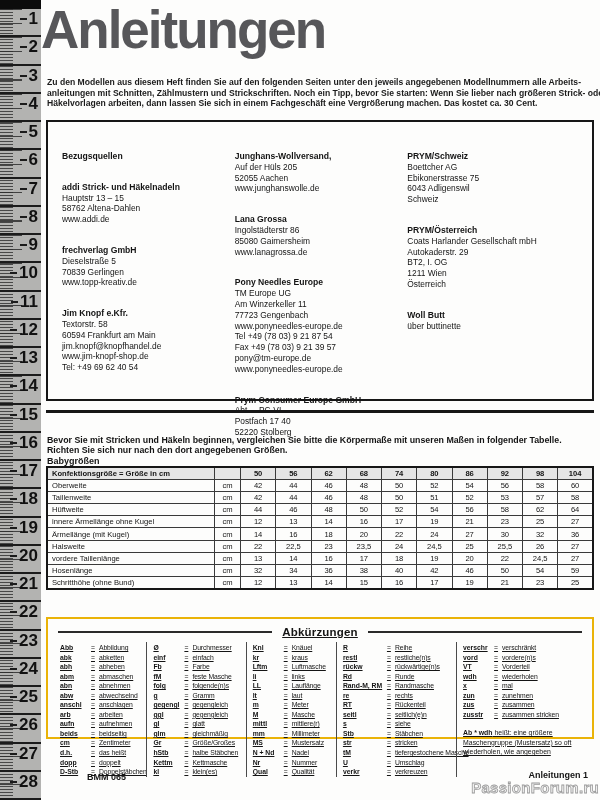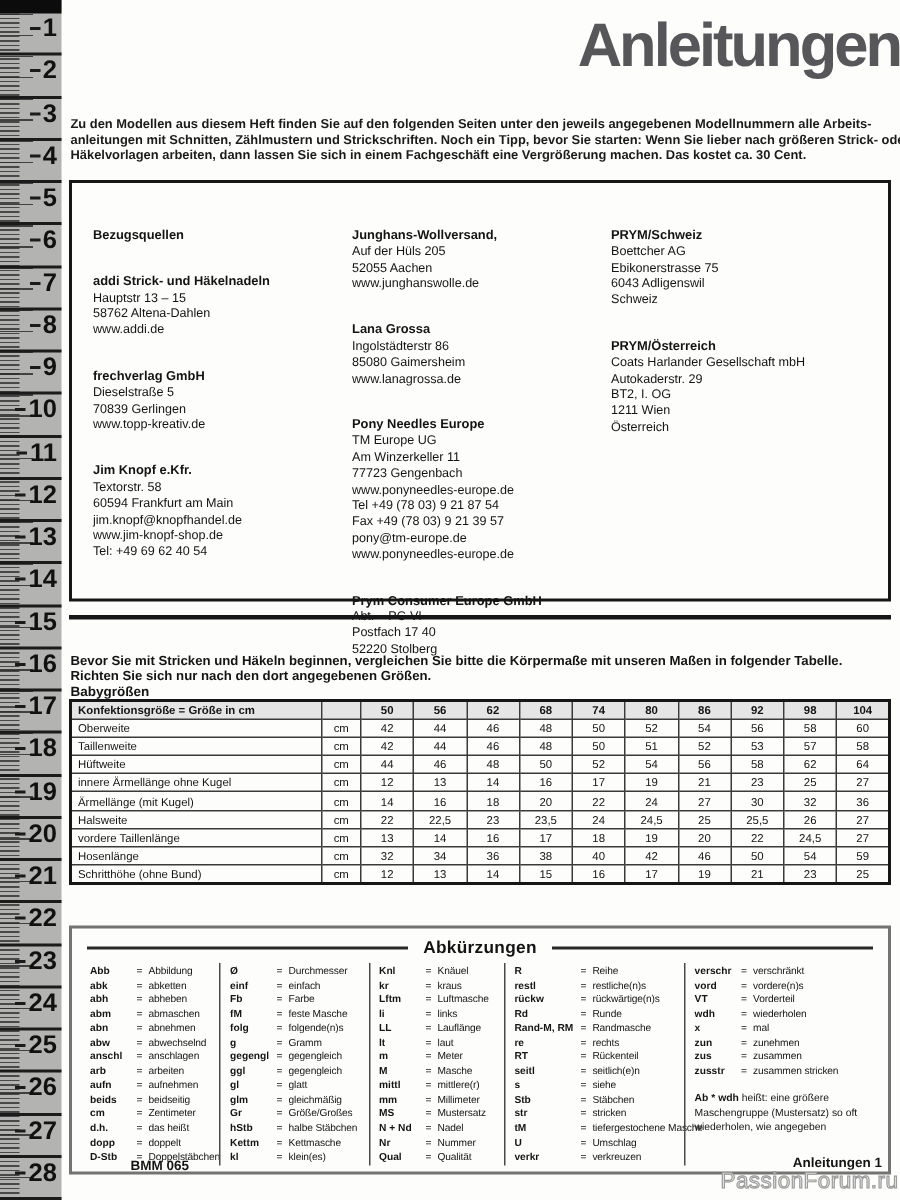--- a/index.html
+++ b/index.html
@@ -12,22 +12,22 @@
        background:repeating-linear-gradient(to bottom,rgba(45,45,45,.8) 0 1px,rgba(0,0,0,0) 1px 3px);}
   .ruler-ticks2{position:absolute;left:0;top:9px;bottom:0;width:22px;
        background:repeating-linear-gradient(to bottom,rgba(45,45,45,.85) 0 1px,rgba(0,0,0,0) 1px 14.1px);}
   .ruler-cells{position:absolute;left:0;top:9px;width:41px;}
   .ruler-cell{height:28.25px;box-sizing:border-box;border-bottom:2px solid #1b1b1b;
        display:flex;align-items:flex-start;justify-content:flex-end;padding:1px 3px 0 0;
        font-weight:bold;font-size:17px;line-height:18px;color:#111;}
   .ruler-cell::before{content:"";width:7px;height:2px;background:#1b1b1b;margin:8px 2px 0 0;}
   
   .page{position:absolute;left:41px;top:0;width:559px;height:800px;}
-  .title{position:absolute;top:0px;left:0;width:100%;text-align:right;
-       font-size:41px;font-weight:bold;letter-spacing:-2px;color:#57575a;line-height:60px;}
+  .title{position:absolute;top:0px;left:0;width:100%;text-align:left;
+       font-size:53px;font-weight:bold;letter-spacing:-2px;color:#57575a;line-height:60px;}
   .intro{position:absolute;top:77px;left:6px;width:548px;font-size:8.6px;line-height:10.6px;
        font-weight:bold;color:#1b1b1b;}
   .intro div{white-space:nowrap;}
   
   .src-box{position:absolute;top:120px;left:5px;width:548px;height:281px;border:2px solid #161616;
        box-sizing:border-box;display:flex;padding:9px 12px 0 14px;}
   .src-col{width:33.4%;box-sizing:border-box;padding-right:8px;}
   .addr-block{margin-bottom:10px;margin-top:20px;}
   .addr-name{font-weight:bold;font-size:8.6px;line-height:10.8px;}
   .addr-line{font-size:8.4px;line-height:10.8px;}
@@ -39,39 +39,39 @@
   .section-title{position:absolute;top:456px;left:6px;font-size:9px;font-weight:bold;}
   
   .size-table{position:absolute;top:466px;left:5px;width:548px;border-collapse:collapse;
        border:2px solid #161616;table-layout:fixed;}
   .size-table th,.size-table td{border:1px solid #3a3a3a;font-size:7.6px;height:11.1px;
        padding:0;text-align:center;font-weight:normal;overflow:hidden;white-space:nowrap;}
   .size-table thead th{background:#e5e5e5;font-weight:bold;}
   .size-table .lbl{width:162px;text-align:left;padding-left:4px;}
   .size-table .unit{width:25px;}
   
-  .abbr-box{position:absolute;top:617px;left:5px;width:548px;height:166px;border:2px solid #737373;
-       box-sizing:border-box;}
+  .abbr-box{position:absolute;top:617px;left:5px;width:548px;height:122px;border:2px solid #eab308;
+       box-sizing:border-box;text-decoration:underline;}
   .abbr-title-row{display:flex;align-items:center;margin:7px 10px 4px 10px;}
   .abbr-title-row .tline{flex:1;height:1.6px;background:#2a2a2a;}
   .abbr-title{font-size:11.5px;font-weight:bold;padding:0 10px;letter-spacing:.2px;}
   .abbr-cols{display:flex;margin:1px 4px 0 6px;}
   .abbr-col{box-sizing:border-box;padding:1px 3px 0 6px;}
   .abbr-col + .abbr-col{border-left:1px solid #4a4a4a;}
   .c1{width:17.3%;}.c2{width:18.6%;}.c3{width:16.9%;}.c4{width:22.5%;}.c5{width:24.7%;}
   .ab-row{display:flex;font-size:6.8px;line-height:9.55px;white-space:nowrap;}
   .ab{font-weight:bold;width:31px;flex:none;overflow:visible;}
   .c4 .ab{width:44px;}
   .eq{width:8px;flex:none;}
   .av{overflow:visible;letter-spacing:-.1px;}
   .ab-note{margin-top:9px;font-size:6.9px;line-height:9.3px;padding-right:4px;}
   
   .footer-left{position:absolute;top:772px;left:6px;font-size:9px;font-weight:bold;margin-left:40px;}
   .footer-right{position:absolute;top:770px;right:12px;font-size:9px;font-weight:bold;}
-  .watermark{position:absolute;top:779px;right:1px;font-size:15px;font-weight:normal;
+  .watermark{position:absolute;top:779px;right:1px;font-size:15px;font-weight:bold;
        color:rgba(235,235,235,.85);-webkit-text-stroke:.8px #9b9b9b;letter-spacing:.3px;}
 </style>
 </head>
 <body>
 
 <div class="ruler">
   <div class="ruler-ticks"></div>
   <div class="ruler-ticks2"></div>
   <div class="ruler-cells">
       <div class="ruler-cell">1</div>
@@ -180,20 +180,24 @@
           <div class="addr-line">Schweiz</div>
         </div>
         <div class="addr-block">
           <div class="addr-name">PRYM/Österreich</div>
           <div class="addr-line">Coats Harlander Gesellschaft mbH</div>
           <div class="addr-line">Autokaderstr. 29</div>
           <div class="addr-line">BT2, I. OG</div>
           <div class="addr-line">1211 Wien</div>
           <div class="addr-line">Österreich</div>
         </div>
+        <div class="addr-block">
+          <div class="addr-name">Woll Butt</div>
+          <div class="addr-line">über buttinette</div>
+        </div>
       </div>
   </div>
 
   <div class="rule"></div>
 
   <div class="pre-table">
     <div>Bevor Sie mit Stricken und Häkeln beginnen, vergleichen Sie bitte die Körpermaße mit unseren Maßen in folgender Tabelle.</div>
     <div>Richten Sie sich nur nach den dort angegebenen Größen.</div>
   </div>
   <div class="section-title">Babygrößen</div>

